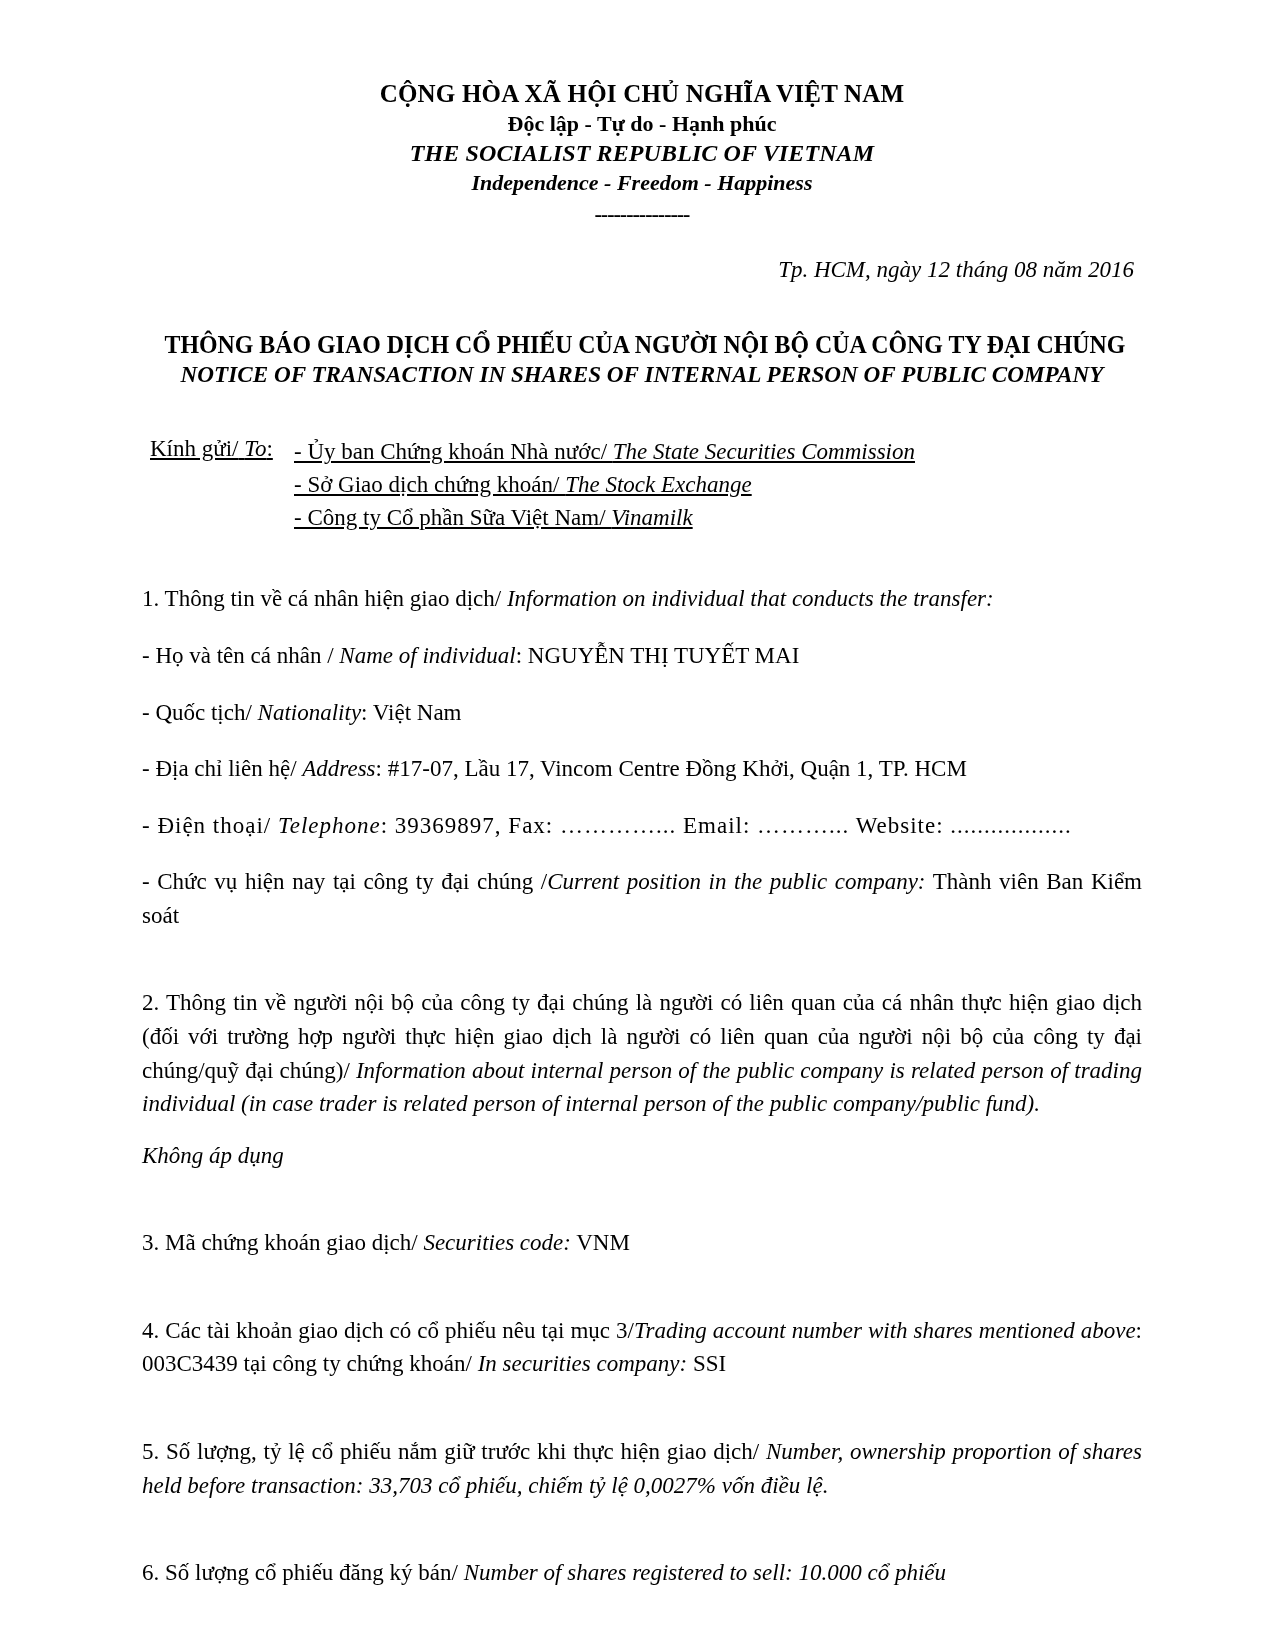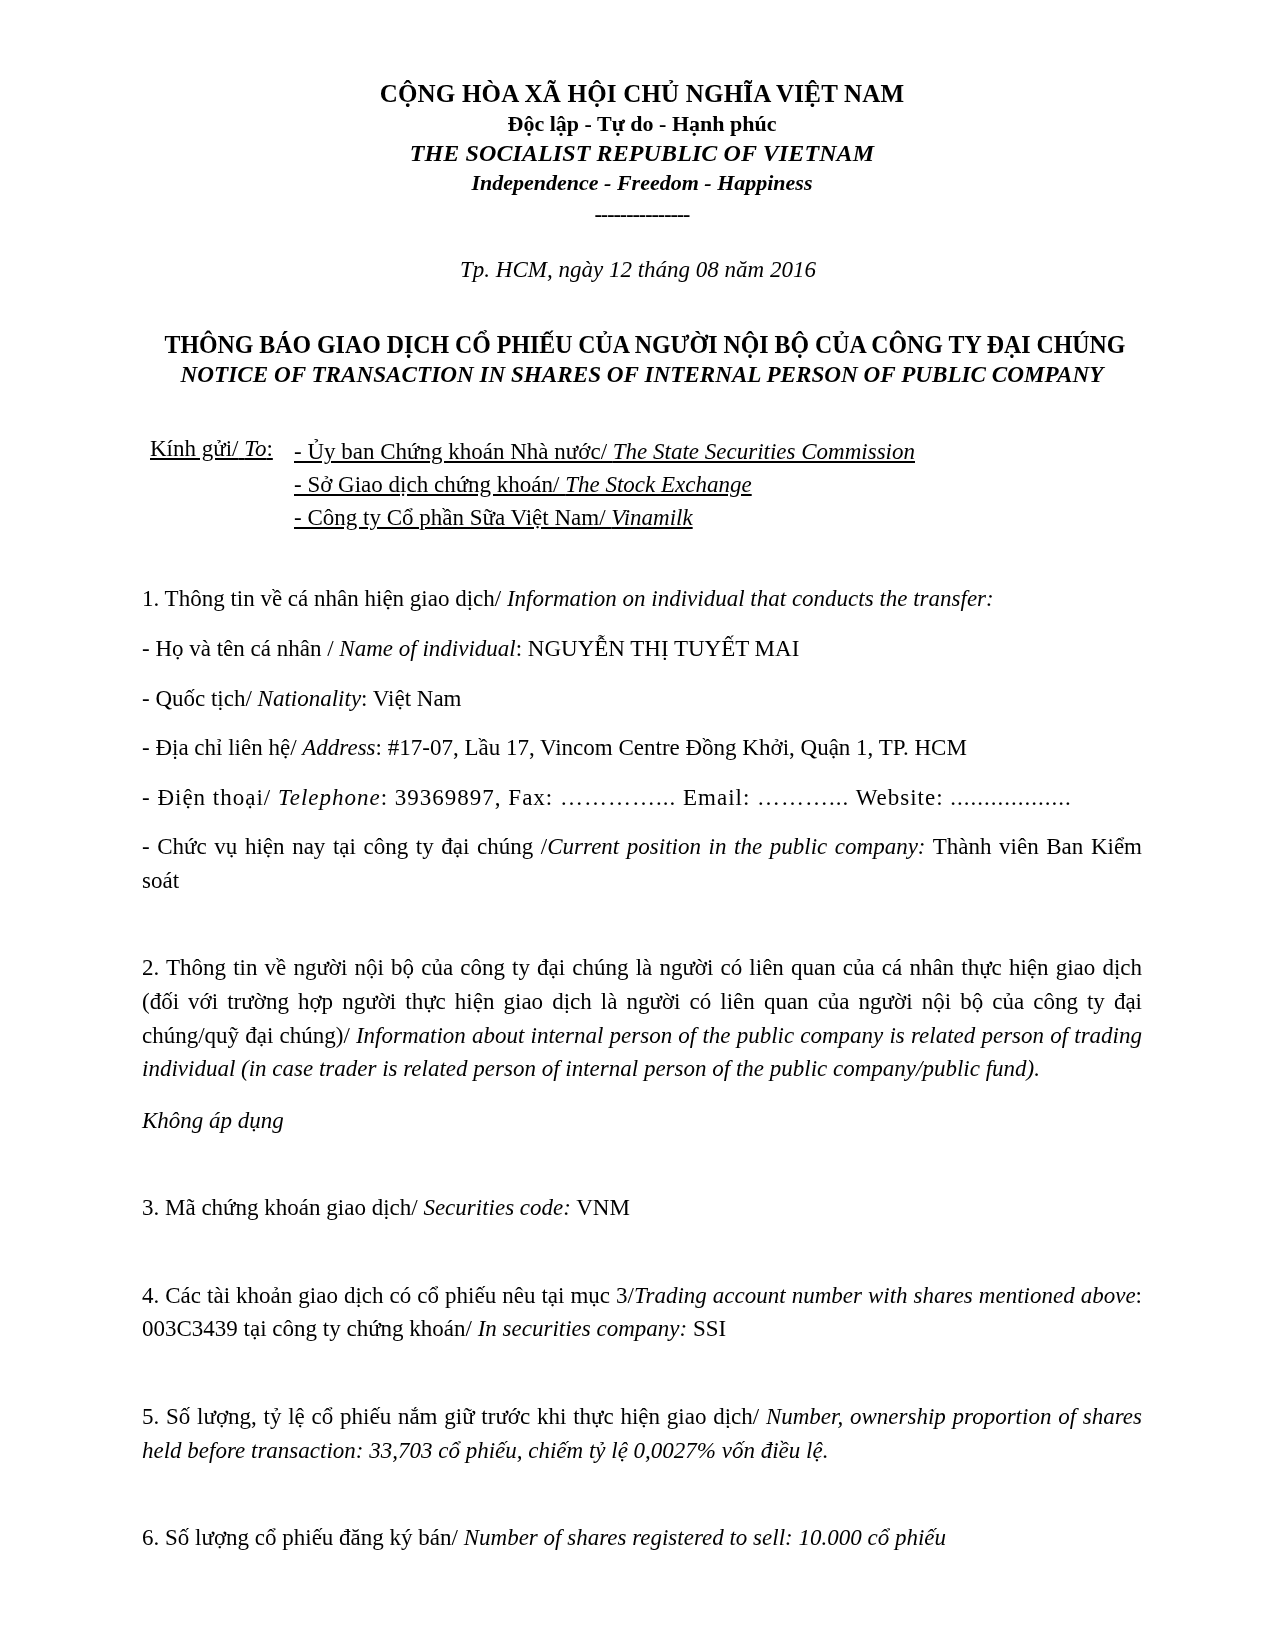--- a/index.html
+++ b/index.html
@@ -60,21 +60,21 @@
   .hdr-rule {
     font-weight: bold;
     font-size: 22px;
     letter-spacing: -1px;
     margin-top: 4px;
   }
 
   
   .datelines {
     margin-top: 28px;
-    text-align: center;
+    text-align: right;
     padding-right: 8px;
     font-style: italic;
     font-size: 23px;
     line-height: 1.32;
   }
   .datelines sup {
     font-size: 0.62em;
     vertical-align: super;
     font-style: italic;
   }
@@ -120,21 +120,21 @@
     font-size: 23px;
     line-height: 1.42;
   }
   .to-list div { white-space: nowrap; }
   em, .it { font-style: italic; }
 
   
   .para {
     font-size: 23px;
     line-height: 1.46;
-    margin-top: 16px;
+    margin-top: 23px;
     text-align: justify;
   }
   .para.nowrap { white-space: nowrap; }
   .gap-lg { margin-top: 48px; }
   .gap-xl { margin-top: 54px; }
   .tight { margin-top: 18px; }
   .dots { letter-spacing: 1px; }
 </style>
 </head>
 <body>

